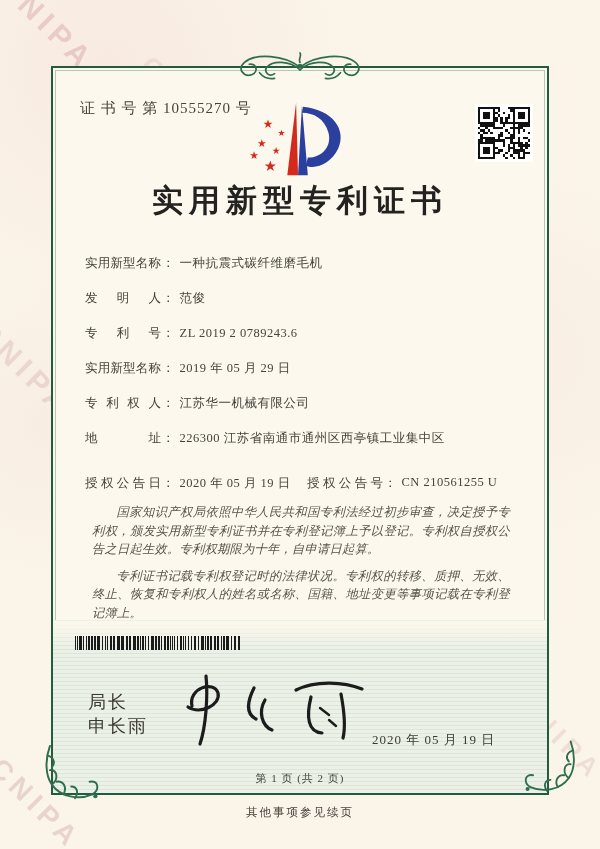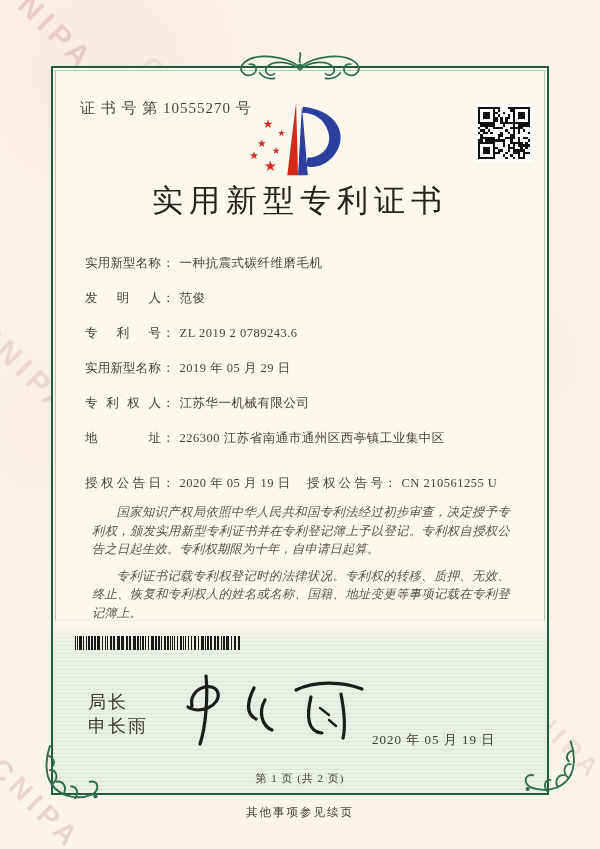--- a/index.html
+++ b/index.html
@@ -59,28 +59,28 @@
   .orn-top{left:205px;top:52px;width:190px;height:32px;}
   .orn-bl{left:41px;top:744px;width:72px;height:58px;}
   .orn-br{left:512px;top:736px;width:66px;height:62px;transform:scaleX(-1);}
 
   
   .cert-no{position:absolute;left:80px;top:99px;font-size:15px;letter-spacing:1px;color:#46443e;}
   .logo{position:absolute;left:246px;top:97px;width:108px;height:86px;}
   .qr{position:absolute;left:475px;top:104px;width:58px;height:58px;background:#fff;padding:3px;box-sizing:border-box;}
   .title{
     position:absolute;left:0;right:0;top:180px;
-    text-align:center;font-size:31px;font-weight:400;
+    text-align:center;font-size:31px;font-weight:700;
     letter-spacing:6px;color:#232220;
   }
 
   
   .fields{position:absolute;left:85px;top:246px;width:435px;}
   .frow{height:35px;display:flex;align-items:center;font-size:12.5px;color:#45433d;}
-  .fpair{display:flex;align-items:center;margin-top:20px;}
+  .fpair{display:flex;margin-top:20px;}
   .fpair.first{width:222px;}
   .flabel{display:inline-block;width:76px;text-align:justify;text-align-last:justify;}
   .fcolon{margin-left:1px;}
   .fvalue{margin-left:5px;letter-spacing:.5px;white-space:nowrap;}
 
   
   .paras{position:absolute;left:84px;top:495px;width:434px;}
   .paras p{
     margin:8px;padding:0;
     font-size:12.3px;line-height:18.6px;

